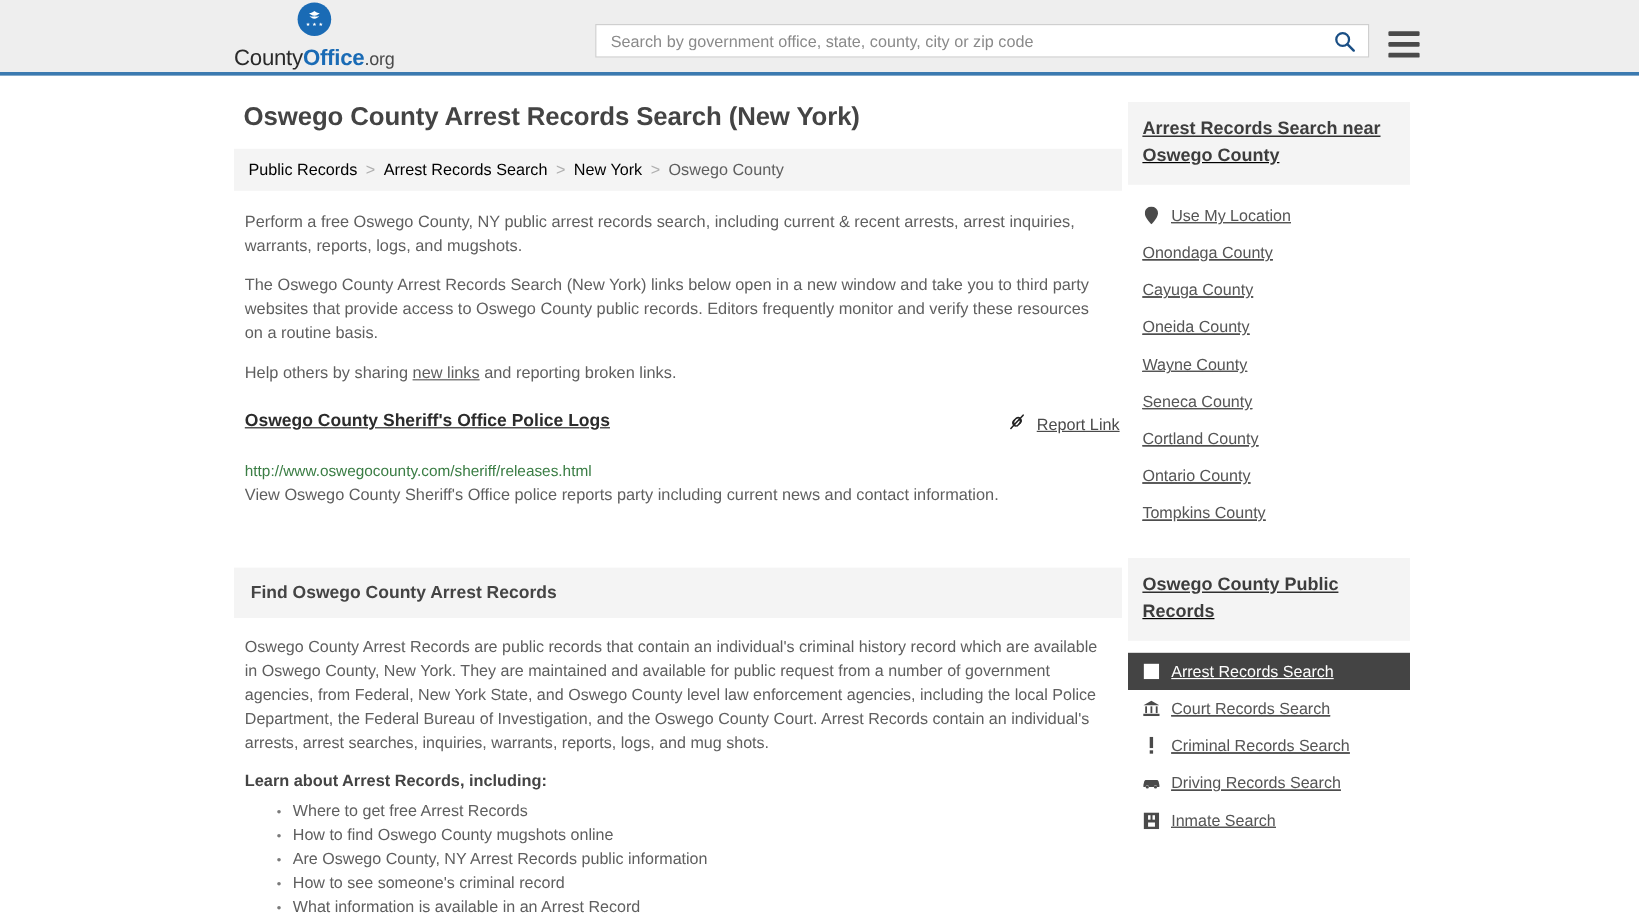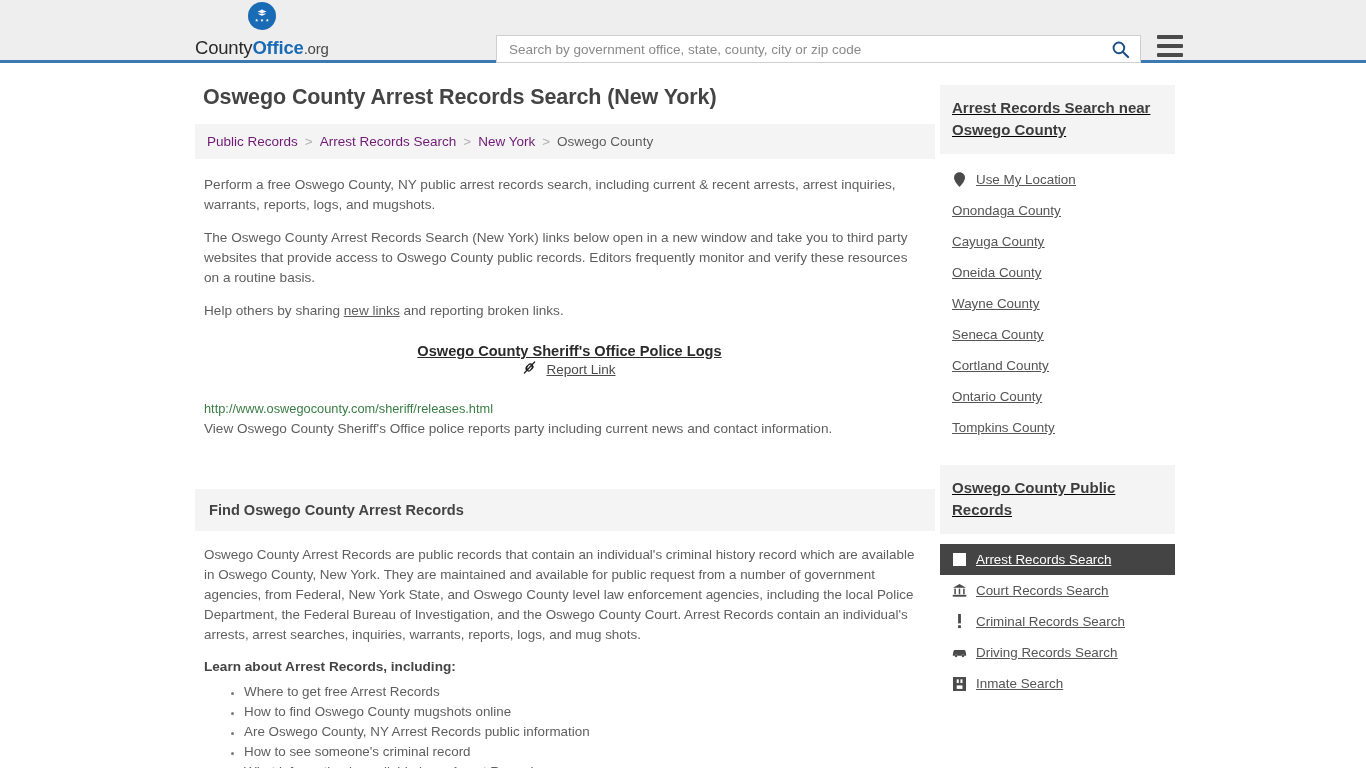--- a/index.html
+++ b/index.html
@@ -45,23 +45,23 @@
     color: #2a2a2a;
     letter-spacing: -0.2px;
     white-space: nowrap;
   }
   .logo-text .bold { font-weight: bold; color: #1a6bb5; }
   .logo-text .tld { font-size: 15px; color: #4a4a4a; }
 
   .search-block {
     position: absolute;
     left: 496px;
-    top: 35px;
-    display: flex;
-    align-items: flex-start;
+    top: 20px;
+    display: flex;
+    align-items: flex-end;
   }
   .search-box {
     width: 645px;
     height: 28px;
     background: #fff;
     border: 1px solid #cfcfcf;
     display: flex;
     align-items: center;
     padding: 0 8px 0 10px;
   }
@@ -126,21 +126,21 @@
     padding: 10px 12px;
     font-size: 13.5px;
     color: #6b6b6b;
     display: flex;
     align-items: center;
     flex-wrap: wrap;
     gap: 2px;
     margin-bottom: 16px;
   }
   .breadcrumb a {
-    color: #701a75;
+    color: #000000;
     text-decoration: none;
   }
   .breadcrumb .sep { color: #b0b0b0; margin: 0 5px; }
   .breadcrumb .current { color: #5e5e5e; }
 
   p.body-text {
     font-size: 13.6px;
     line-height: 20px;
     color: #5f5f5f;
     margin: 0 0 13px 9px;
@@ -151,23 +151,22 @@
     text-decoration: underline;
   }
 
   
   .result-block {
     margin: 22px 0 0 9px;
     position: relative;
   }
   .result-head {
     display: flex;
-    align-items: center;
+    align-items: flex-start;
     justify-content: space-between;
-    flex-direction: column;
   }
   .result-title {
     font-size: 14.6px;
     font-weight: bold;
     color: #2b2b2b;
     text-decoration: underline;
     cursor: pointer;
   }
   .report-link {
     display: flex;

